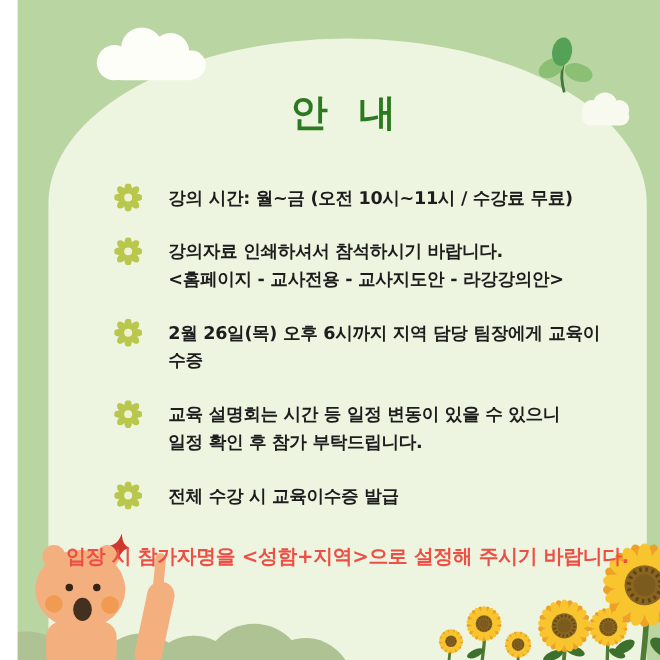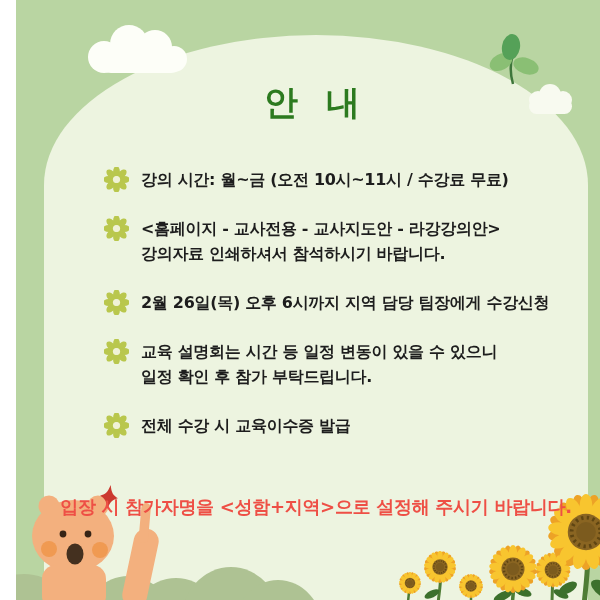--- a/index.html
+++ b/index.html
@@ -4,21 +4,21 @@
 <style>
   html,body{margin:0;padding:0;}
   body{font-family:"DejaVu Sans","Liberation Sans",sans-serif;}
   .canvas{position:relative;width:600px;height:600px;background:#b9d5a2;overflow:hidden;margin-left:16px;}
   .card{position:absolute;left:28px;top:35px;width:544px;height:565px;background:#edf4e0;
         border-radius:272px 272px 0 0 / 150px 150px 0 0;}
   .deco{position:absolute;left:0;top:0;width:600px;height:600px;pointer-events:none;}
   .title{position:absolute;left:0;right:0;top:80px;text-align:center;
          font-size:34px;font-weight:800;letter-spacing:8px;color:#2c7a1f;z-index:5;}
   .items{position:absolute;left:88px;top:167px;width:450px;z-index:5;}
-  .item{display:flex;align-items:flex-start;gap:12px;margin-bottom:24px;}
+  .item{display:flex;align-items:flex-start;gap:24px;margin-bottom:24px;}
   .item .flower{flex:0 0 25px;margin-top:0px;}
   .item .txt{font-size:16px;line-height:25px;font-weight:600;color:#1d1d1d;letter-spacing:-0.3px;}
   .footer{position:absolute;left:0;right:0;top:497px;text-align:center;z-index:5;
           font-size:18px;line-height:20px;font-weight:700;color:#ee4f45;letter-spacing:-0.3px;}
 </style>
 </head>
 <body>
 
 <div class="canvas">
 
@@ -169,41 +169,41 @@
           <ellipse cx="0" cy="-8" rx="3.4" ry="5.3" transform="rotate(90)"></ellipse>
             <ellipse cx="0" cy="-8" rx="3.4" ry="5.3" transform="rotate(135)"></ellipse>
           <ellipse cx="0" cy="-8" rx="3.4" ry="5.3" transform="rotate(180)"></ellipse>
             <ellipse cx="0" cy="-8" rx="3.4" ry="5.3" transform="rotate(225)"></ellipse>
           <ellipse cx="0" cy="-8" rx="3.4" ry="5.3" transform="rotate(270)"></ellipse>
             <ellipse cx="0" cy="-8" rx="3.4" ry="5.3" transform="rotate(315)"></ellipse>
         </g>
           <circle r="3.6" fill="#f0f2d6"></circle>
       </svg>
       <div class="txt">
+        <div>강의자료 인쇄하셔서 참석하시기 바랍니다.</div>
         <div>&lt;홈페이지 - 교사전용 - 교사지도안 - 라강강의안&gt;</div>
-        <div>강의자료 인쇄하셔서 참석하시기 바랍니다.</div>
-      </div>
-    </div>
-
-    <div class="item">
-      <svg class="flower" width="25" height="25" viewBox="-12.5 -12.5 25 25">
-        <g fill="#b9c74d">
-          <ellipse cx="0" cy="-8" rx="3.4" ry="5.3"></ellipse>
-            <ellipse cx="0" cy="-8" rx="3.4" ry="5.3" transform="rotate(45)"></ellipse>
-          <ellipse cx="0" cy="-8" rx="3.4" ry="5.3" transform="rotate(90)"></ellipse>
-            <ellipse cx="0" cy="-8" rx="3.4" ry="5.3" transform="rotate(135)"></ellipse>
-          <ellipse cx="0" cy="-8" rx="3.4" ry="5.3" transform="rotate(180)"></ellipse>
-            <ellipse cx="0" cy="-8" rx="3.4" ry="5.3" transform="rotate(225)"></ellipse>
-          <ellipse cx="0" cy="-8" rx="3.4" ry="5.3" transform="rotate(270)"></ellipse>
-            <ellipse cx="0" cy="-8" rx="3.4" ry="5.3" transform="rotate(315)"></ellipse>
-        </g>
-          <circle r="3.6" fill="#f0f2d6"></circle>
-      </svg>
-      <div class="txt">
-        <div>2월 26일(목) 오후 6시까지 지역 담당 팀장에게 수강신청</div>
+      </div>
+    </div>
+
+    <div class="item">
+      <svg class="flower" width="25" height="25" viewBox="-12.5 -12.5 25 25">
+        <g fill="#b9c74d">
+          <ellipse cx="0" cy="-8" rx="3.4" ry="5.3"></ellipse>
+            <ellipse cx="0" cy="-8" rx="3.4" ry="5.3" transform="rotate(45)"></ellipse>
+          <ellipse cx="0" cy="-8" rx="3.4" ry="5.3" transform="rotate(90)"></ellipse>
+            <ellipse cx="0" cy="-8" rx="3.4" ry="5.3" transform="rotate(135)"></ellipse>
+          <ellipse cx="0" cy="-8" rx="3.4" ry="5.3" transform="rotate(180)"></ellipse>
+            <ellipse cx="0" cy="-8" rx="3.4" ry="5.3" transform="rotate(225)"></ellipse>
+          <ellipse cx="0" cy="-8" rx="3.4" ry="5.3" transform="rotate(270)"></ellipse>
+            <ellipse cx="0" cy="-8" rx="3.4" ry="5.3" transform="rotate(315)"></ellipse>
+        </g>
+          <circle r="3.6" fill="#f0f2d6"></circle>
+      </svg>
+      <div class="txt">
+        <div>2월 26일(목) 오후 6시까지 지역 담당 팀장에게 교육이수증</div>
       </div>
     </div>
 
     <div class="item">
       <svg class="flower" width="25" height="25" viewBox="-12.5 -12.5 25 25">
         <g fill="#b9c74d">
           <ellipse cx="0" cy="-8" rx="3.4" ry="5.3"></ellipse>
             <ellipse cx="0" cy="-8" rx="3.4" ry="5.3" transform="rotate(45)"></ellipse>
           <ellipse cx="0" cy="-8" rx="3.4" ry="5.3" transform="rotate(90)"></ellipse>
             <ellipse cx="0" cy="-8" rx="3.4" ry="5.3" transform="rotate(135)"></ellipse>

